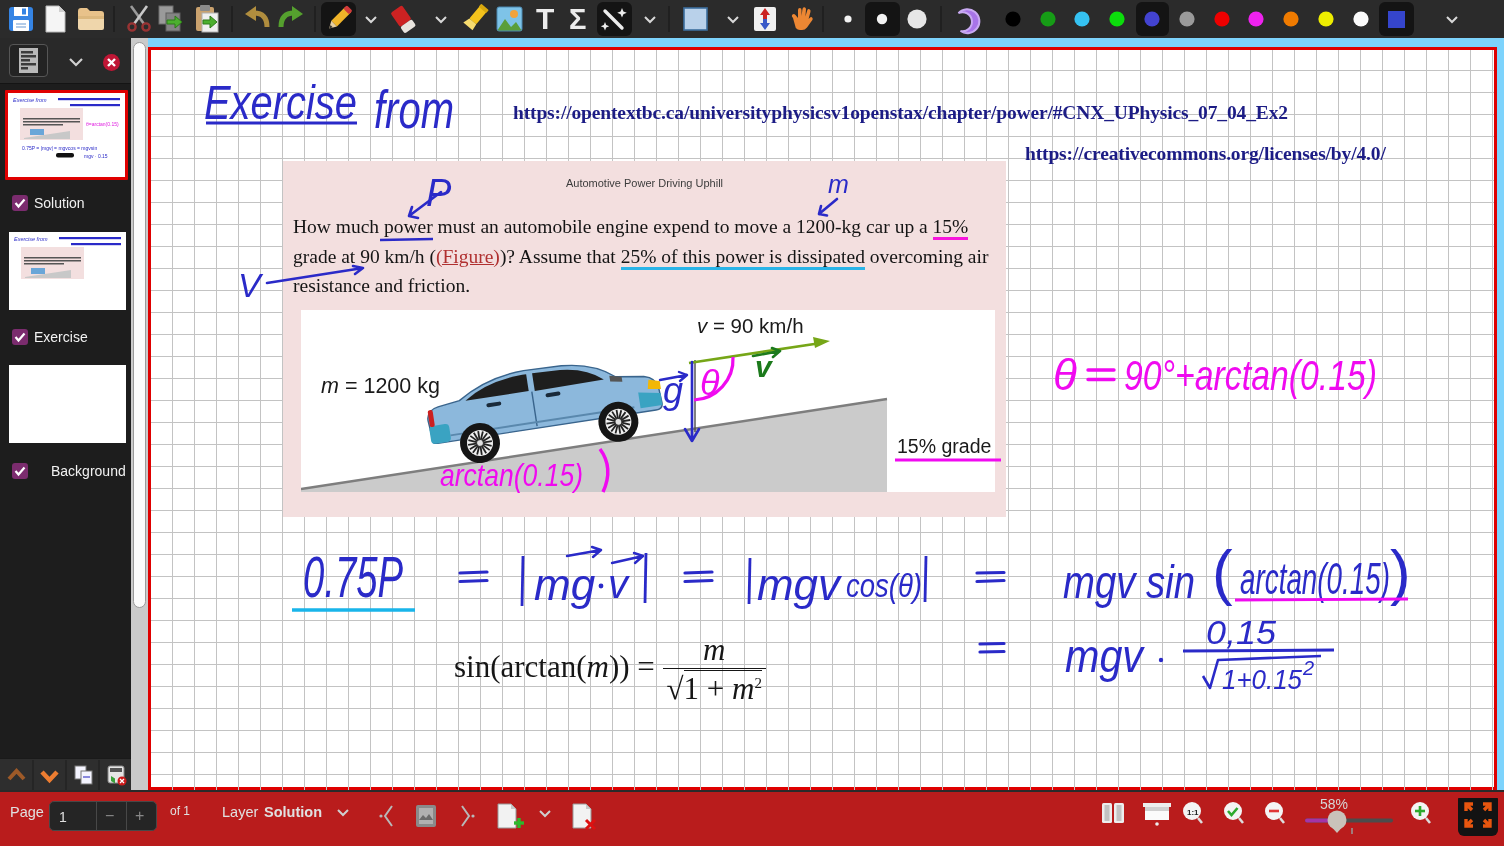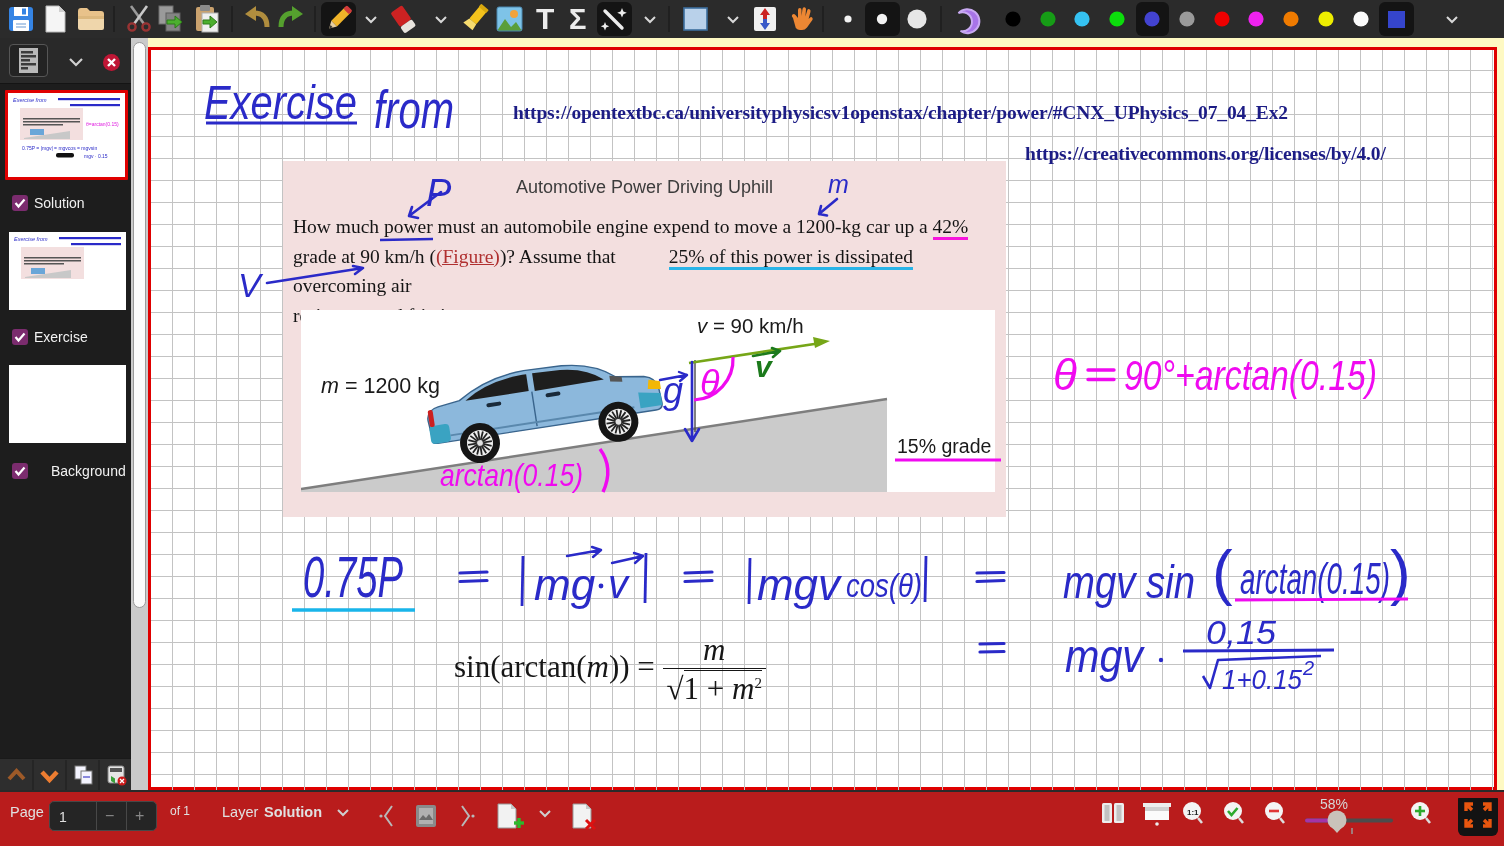--- a/index.html
+++ b/index.html
@@ -11,32 +11,32 @@
   #toolbar { position:absolute; left:0; top:0; width:1504px; height:38px; background:#2b2b2b; }
   
   #sidebar { position:absolute; left:0; top:38px; width:131px; height:752px; background:#1d1d1d; }
   #sbhead { position:absolute; left:0; top:0; width:131px; height:46px; background:#292929; border-bottom:1px solid #141414; }
   .thumbw { position:absolute; background:#fff; }
   .ckrow { position:absolute; left:12px; color:#f2f2f2; font-size:14px; }
   
   #vscroll { position:absolute; left:131px; top:38px; width:17px; height:752px; background:#cacaca; }
   #vthumb { position:absolute; left:2px; top:4px; width:13px; height:566px; background:#fbfbfb; border:1px solid #9a9a9a; border-radius:7px; }
   
-  #canvas { position:absolute; left:148px; top:38px; width:1356px; height:752px; background:#fef9c3; }
+  #canvas { position:absolute; left:148px; top:38px; width:1356px; height:752px; background:#7dd3fc; }
   #page { position:absolute; left:0px; top:9px; width:1349px; height:743px;
      border:3px solid #df0000; background:#ffffff; }
   #grid { position:absolute; left:0; top:0; width:1343px; height:740px;
      background-image: linear-gradient(to right,#c3c3c3 1px, transparent 1px),
                        linear-gradient(to bottom,#c3c3c3 1px, transparent 1px);
      background-size: 22px 22px; background-position: 21px 20px; }
   
   .pg { position:absolute; }
   #urls { color:#1c1c85; font-family:"Liberation Serif", serif; font-weight:bold; font-size:19.5px; letter-spacing:-0.14px; }
   #pinkbox { position:absolute; left:132px; top:111px; width:723px; height:356px; background:#f3dfdf; }
-  #ptitle { position:absolute; left:0px; top:16px; width:723px; text-align:center; font-size:18px; color:#3c3c3c; }
+  #ptitle { position:absolute; left:0px; top:16px; width:723px; text-align:center; font-size:11px; color:#3c3c3c; }
   #ptext { position:absolute; left:10px; top:51px; width:705px; font-family:"Liberation Serif", serif;
      font-size:19.5px; color:#141414; line-height:29.5px; }
   #figbox { position:absolute; left:150px; top:260px; width:694px; height:182px; background:#fff; }
   #figcap { position:absolute; left:150px; top:444px; width:740px; font-family:"Liberation Serif", serif;
      font-style:italic; font-size:15.5px; color:#141414; }
   #latex { position:absolute; left:303px; top:582px; font-family:"Liberation Serif", serif;
      font-size:31px; color:#161616; }
   .frac { display:inline-block; vertical-align:middle; text-align:center; }
   
   #bottombar { position:absolute; left:0; top:792px; width:1504px; height:71px; background:#b91c1c; color:#e0e0e0; font-size:14px; }
@@ -51,21 +51,21 @@
     <div id="page">
       <div id="grid"></div>
 
       <div class="pg" id="urls">
         <div class="abs" style="left:362px; top:52px;">https://opentextbc.ca/universityphysicsv1openstax/chapter/power/#CNX_UPhysics_07_04_Ex2</div>
         <div class="abs" style="left:874px; top:93px;">https://creativecommons.org/licenses/by/4.0/</div>
       </div>
 
       <div id="pinkbox">
         <div id="ptitle">Automotive Power Driving Uphill</div>
-        <div id="ptext">How much power must an automobile engine expend to move a 1200-kg car up a <span style="border-bottom:3px solid #f715dc;">42%</span><br>grade at 90 km/h (<span style="color:#b03030; text-decoration:underline;">(Figure)</span>)? Assume that <span style="border-bottom:3px solid #29b4e8;margin-left:48px;">25% of this power is dissipated</span> overcoming air<br>resistance and friction.</div>
+        <div id="ptext">How much power must an automobile engine expend to move a 1200-kg car up a <span style="border-bottom:3px solid #f715dc;">15%</span><br>grade at 90 km/h (<span style="color:#b03030; text-decoration:underline;">(Figure)</span>)? Assume that <span style="border-bottom:3px solid #29b4e8;">25% of this power is dissipated</span> overcoming air<br>resistance and friction.</div>
       </div>
 
       <div id="figbox">
         <svg width="694" height="182" viewBox="0 0 694 182">
           <polygon points="0,179 586,89 586,182 0,182" fill="#cbcbcb"></polygon>
           <line x1="0" y1="179" x2="586" y2="89" stroke="#7e7e7e" stroke-width="2.5"></line>
 
           <g transform="translate(179,133) rotate(-8.7)">
 
             <path d="M -46,-8 L -48,-30 Q -48,-40 -36,-42 L -14,-45 Q 16,-64 54,-65 L 92,-64 Q 124,-62 144,-45 L 172,-41 Q 184,-38 185,-27 L 186,-12 Q 186,-6 179,-6 L -40,-6 Q -46,-6 -46,-8 Z" fill="#8cb8dc" stroke="#39648c" stroke-width="1.4"></path>

